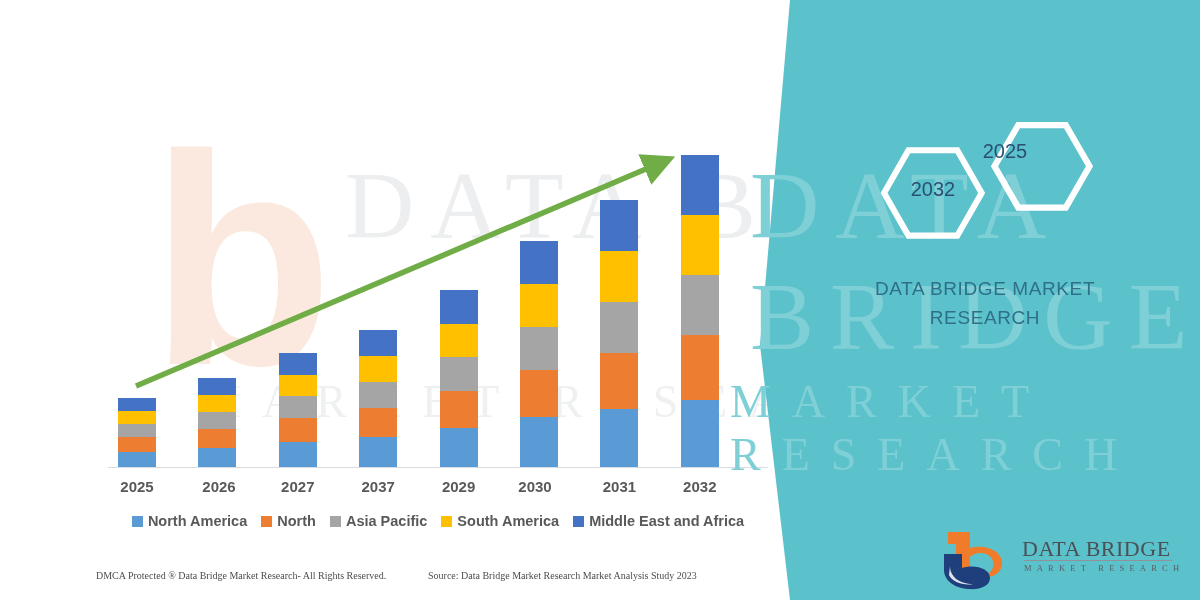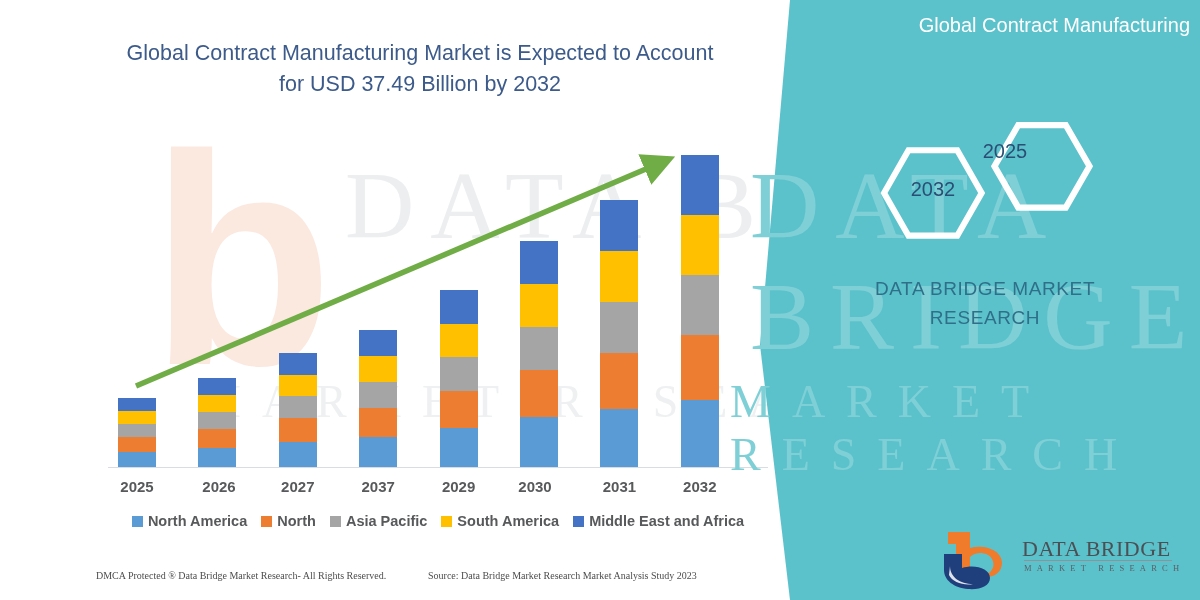--- a/index.html
+++ b/index.html
@@ -95,24 +95,20 @@
 </style>
 </head>
 <body>
 
 <div id="stage">
 
   <div class="wm wm-b">b</div>
   <div class="wm wm-data">DATA BRIDGE</div>
   <div class="wm wm-mr">MARKET RESEARCH</div>
 
-  <div class="title">
-    <span>Global Contract Manufacturing Market is Expected to Account</span><br>
-    <span>for USD 37.49 Billion by 2032</span>
-  </div>
 
   <div id="chart">
 
     <svg width="800" height="600" style="position:absolute;left:0;top:0;">
       <defs>
         <marker id="ah" markerWidth="6" markerHeight="6" refX="3" refY="3" orient="auto">
           <path d="M0,0 L6,3 L0,6 z" fill="#70AD47"></path>
         </marker>
       </defs>
       <line id="arrowline" x1="136" y1="386" x2="660" y2="163" stroke="#70AD47" stroke-width="5.5" marker-end="url(#ah)"></line>
@@ -217,21 +213,21 @@
 
   <div id="panel">
     <svg id="panel-shape" width="440" height="600" viewBox="0 0 440 600">
       <path id="panelpath" d="M 30 0 L 440 0 L 440 600 L 30 600 L 0 345 Z" fill="#5BC2CC"></path>
     </svg>
 
     <div class="p-wm p-wm-1">DATA BRIDGE</div>
     <div class="p-wm p-wm-2">MARKET RESEARCH</div>
 
     <div class="p-title">
-      <span>Global Contract Manufacturing</span><br>
+      <br>
     </div>
 
     <svg width="280" height="140" style="position:absolute;left:90px;top:105px;">
       <polygon points="135,20 173,20 192,53 173,86 135,86 116,53" fill="none" stroke="#ffffff" stroke-width="5" transform="translate(32,0) scale(1.25) translate(-26,-4)"></polygon>
       <polygon points="55,52 95,52 115,87 95,122 55,122 35,87" fill="none" stroke="#ffffff" stroke-width="5" transform="translate(6,-6) scale(1.22) translate(-12,-10)"></polygon>
     </svg>
     <div class="hexlbl" style="left:133px;top:178px;width:80px;">2032</div>
     <div class="hexlbl" style="left:205px;top:140px;width:80px;">2025</div>
 
     <div class="p-brand">

